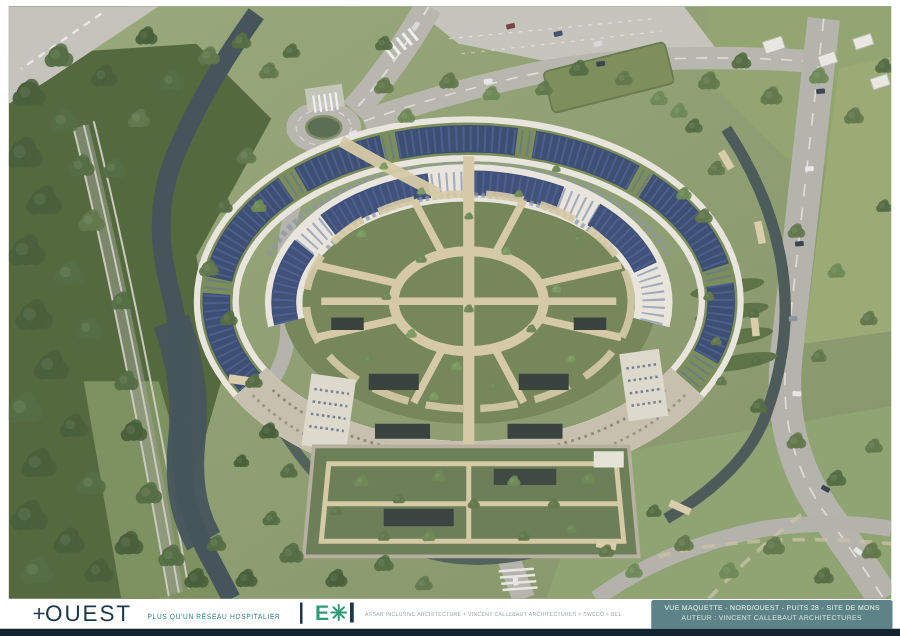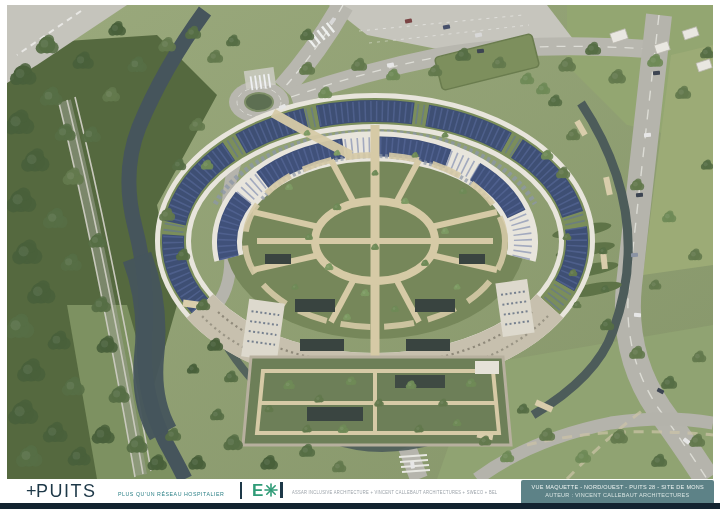--- a/index.html
+++ b/index.html
@@ -363,21 +363,21 @@
     <rect x="468" y="28" width="7" height="4" rx=".8" fill="#d8d8d8" transform="rotate(-12 471.5 30)"></rect>
     <rect x="398" y="14" width="7" height="4" rx=".8" fill="#7a4444" transform="rotate(-12 401.5 16)"></rect>
     <rect x="272" y="100" width="7" height="4" rx=".8" fill="#e6e6e6" transform="rotate(-25 275.5 102)"></rect>
   </g>
 </svg>
 </div>
 
 <footer>
   <div class="helora">
     <span class="plus">+</span>
-    <span>PUITS</span>
+    <span>OUEST</span>
   </div>
   <div class="tagline">PLUS QU'UN RÉSEAU HOSPITALIER</div>
   <div class="divider"></div>
   <div class="elogo">
     <span class="e">E</span>
     <svg class="star-svg" width="14" height="14" viewBox="0 0 14 14">
       <g stroke="#2f9b77" stroke-width="1.6" stroke-linecap="round">
         <path d="M 7,1 L 7,13"></path>
           <path d="M 1,7 L 13,7"></path>
         <path d="M 2.8,2.8 L 11.2,11.2"></path>

